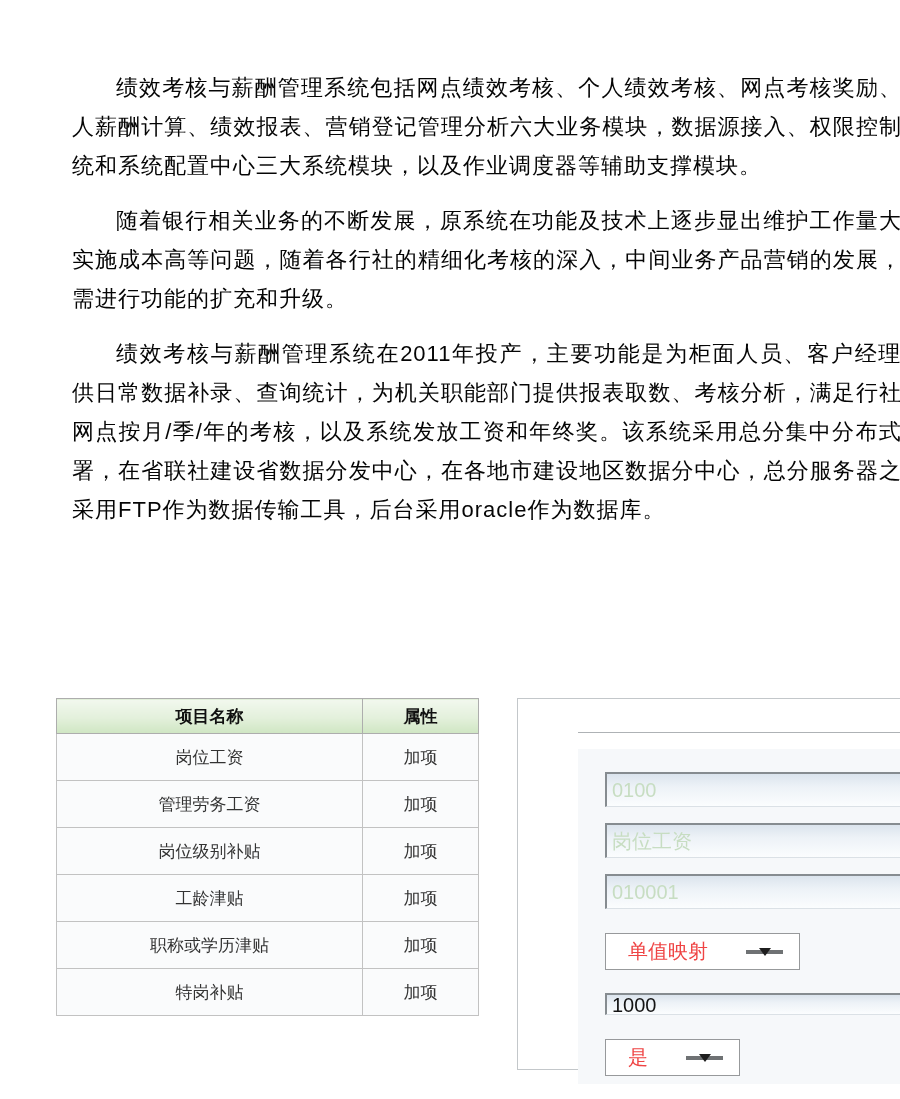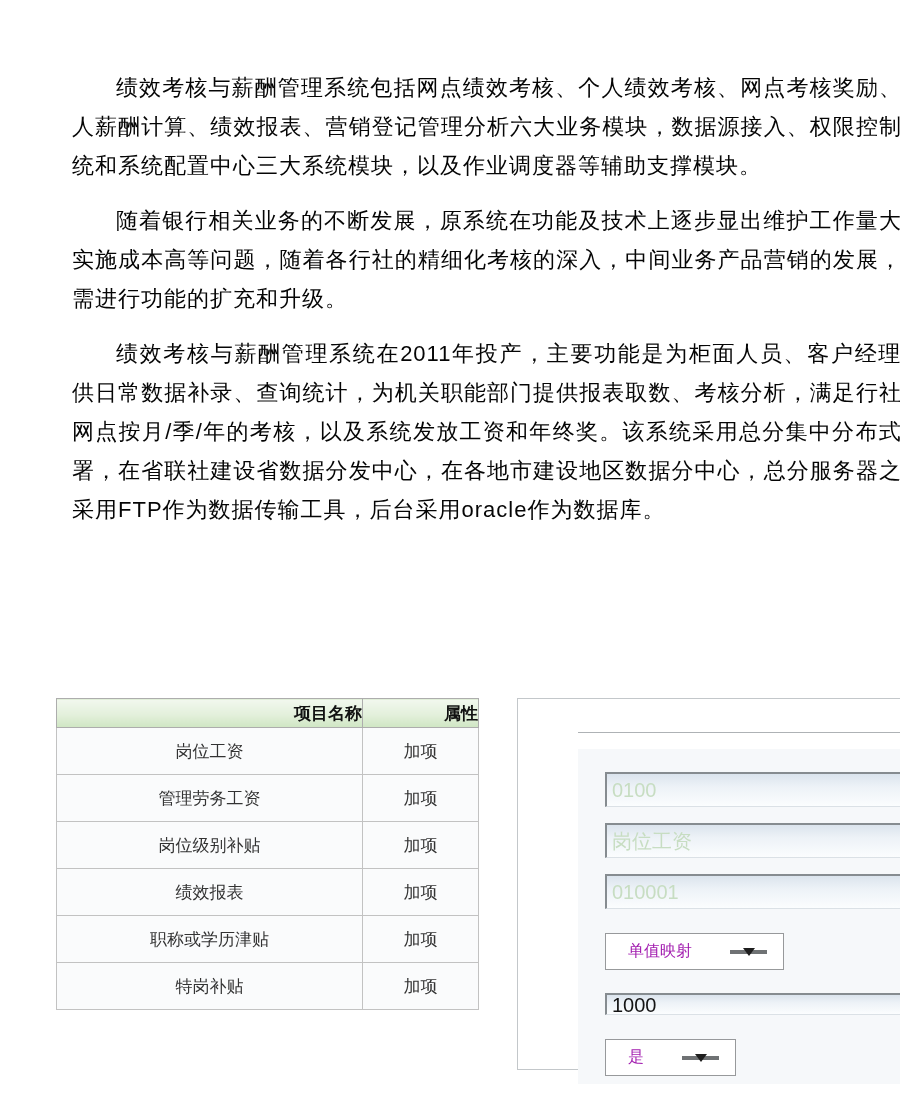--- a/index.html
+++ b/index.html
@@ -20,21 +20,21 @@
 
   
   table.items {
     position:absolute; left:8px; top:650px; width:422px;
     border-collapse:collapse; table-layout:fixed;
     font-size:17px;
   }
   table.items col.c1 { width:306px; }
   table.items col.c2 { width:116px; }
   table.items th {
-    height:29px; font-weight:bold; color:#111; text-align:right;
+    height:35px; font-weight:bold; color:#111; text-align:center;
     background:linear-gradient(180deg,#f2f8ee 0%, #e3f0db 55%, #cfe6c3 100%);
     border:1px solid #adadad;
   }
   table.items td {
     height:47px; text-align:center; color:#333;
     background:#fafbfc;
     border:1px solid #c2c2c2;
   }
   table.items { border:1px solid #9e9e9e; }
 
@@ -60,21 +60,21 @@
   .tb.green { color:#c7ddc2; }
   .tb + .tb, .row-gap { margin-top:7px; }
   .tb.tall { margin-top:9px; }
 
   .sel {
     display:inline-flex; align-items:stretch; height:37px; margin-top:8px;
     background:#ffffff; border:1px solid #97999b;
   }
   .sel .sel-text {
     display:flex; align-items:center; padding:0 6px;
-    font-size:16px; color:#a21caf;
+    font-size:20px; color:#ef4444;
   }
   .sel .sel-btn {
     width:37px; cursor:pointer;
     border:2px solid #6f7274; background:linear-gradient(180deg,#ffffff 0%, #ececec 45%, #c9c9c9 100%);
     display:flex; align-items:center; justify-content:center;
   }
   .arrow-down {
     width:0; height:0;
     border-left:6px solid transparent; border-right:6px solid transparent;
     border-top:8px solid #1e1e1e;
@@ -107,21 +107,21 @@
     </tr>
     <tr>
       <td>管理劳务工资</td>
       <td>加项</td>
     </tr>
     <tr>
       <td>岗位级别补贴</td>
       <td>加项</td>
     </tr>
     <tr>
-      <td>绩效报表</td>
+      <td>工龄津贴</td>
       <td>加项</td>
     </tr>
     <tr>
       <td>职称或学历津贴</td>
       <td>加项</td>
     </tr>
     <tr>
       <td>特岗补贴</td>
       <td>加项</td>
     </tr>

